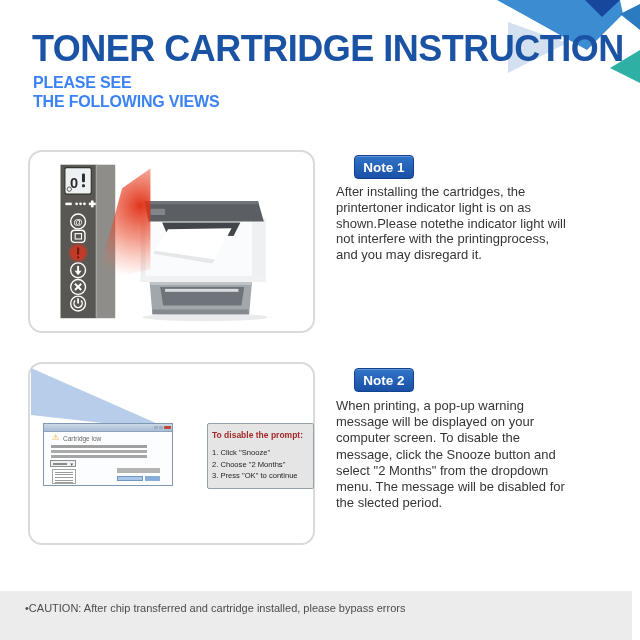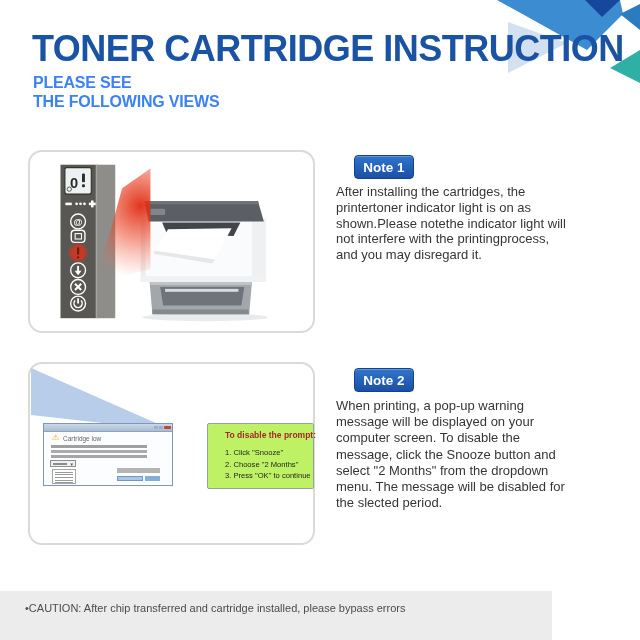--- a/index.html
+++ b/index.html
@@ -82,29 +82,29 @@
     background:#fff;border:0.8px solid #a5a5a5;box-sizing:border-box;
   }
   .dlg-list i{display:block;height:1.1px;background:#9a9a9a;margin:1.6px 2px 0 2px;}
   .dlg-rbar{position:absolute;left:73px;top:44px;width:43px;height:4.5px;background:#b4b4b4;}
   .dlg-okbtn{position:absolute;left:73px;top:51.5px;width:26px;height:5.5px;background:#a9c7e9;border:0.8px solid #7096c2;box-sizing:border-box;}
   .dlg-okbtn2{position:absolute;left:101px;top:51.5px;width:15px;height:5.5px;background:#87aed9;}
   
   .beam2{position:absolute;left:143px;top:59px;width:145px;height:69px;}
   .callout{
     position:absolute;left:177px;top:59px;width:107px;height:66px;
-    background:#bef264;border:1.5px solid #98a1a9;border-radius:2px;box-sizing:border-box;
-    padding:6px 7px 0 17px;
+    background:#e5e5e5;border:1.5px solid #98a1a9;border-radius:2px;box-sizing:border-box;
+    padding:6px 7px 0 4px;
   }
   .callout-heading{font-size:8.5px;font-weight:bold;color:#a32a2a;white-space:nowrap;}
   .callout-steps{margin-top:7px;}
   .callout-step{font-size:7.6px;color:#1e1e1e;line-height:11.5px;white-space:nowrap;}
   
   .caution-bar{
-    position:absolute;left:0;top:591px;width:552px;height:49px;background:#ececec;
+    position:absolute;left:0;top:591px;width:632px;height:49px;background:#ececec;
   }
   .caution-text{
     position:absolute;left:25px;top:11px;font-size:11px;color:#4c4c4c;white-space:nowrap;
   }
 </style>
 </head>
 <body>
 
 <div class="page">
 

